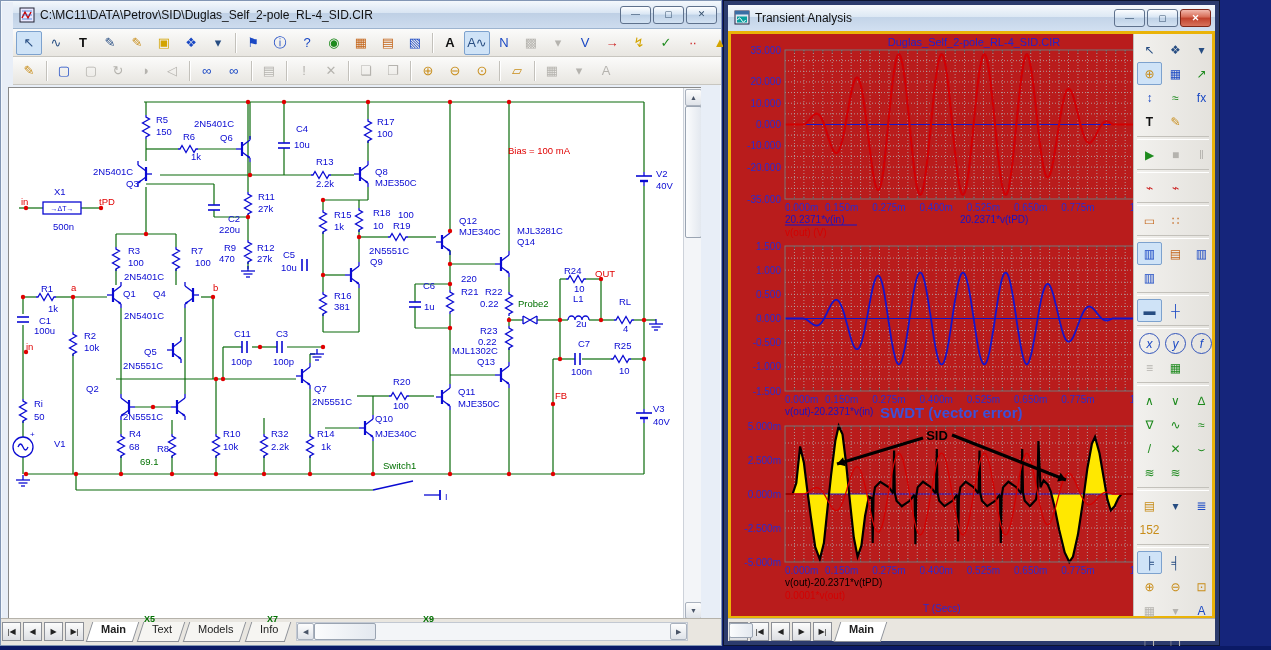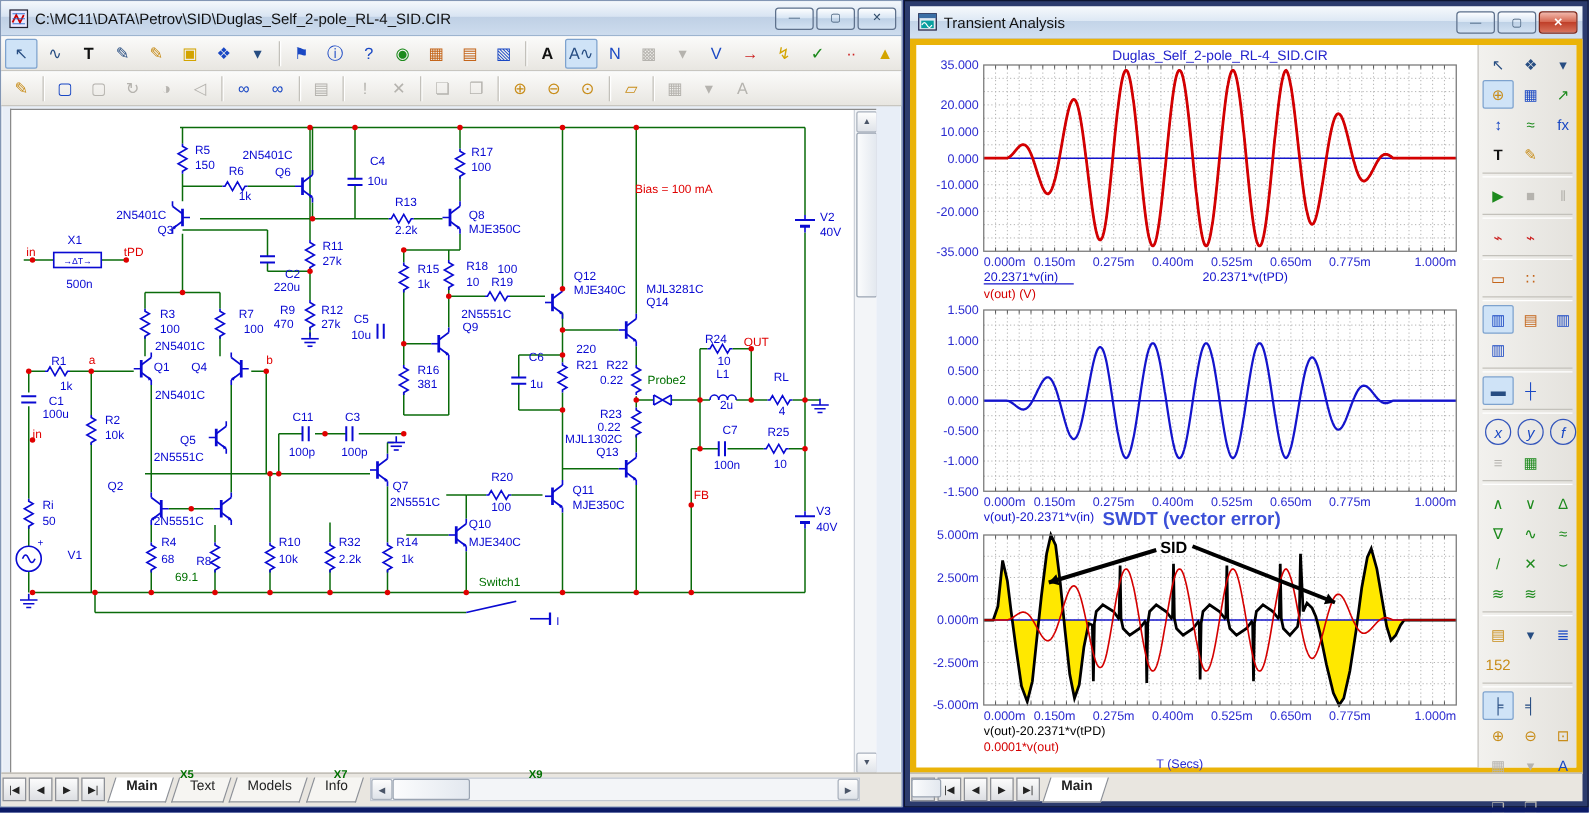--- a/index.html
+++ b/index.html
@@ -1,17 +1,17 @@
 <!DOCTYPE html>
 <html><head>
 <meta charset="utf-8">
 <style>
   html,body{margin:0;padding:0;}
   body{width:1271px;height:650px;background:#15257b;font-family:"Liberation Sans",sans-serif;position:relative;overflow:hidden;}
-  .win{position:absolute;box-sizing:border-box;}
+  .win{position:absolute;box-sizing:border-box;padding-left:12px;}
   
   #lwin{left:0;top:0;width:722px;height:646px;background:#e8eef7;border:1px solid #8296b4;box-shadow:inset 0 0 0 1px #f4f8fd;}
   .titlebar{height:27px;display:flex;align-items:center;padding:0 4px;background:linear-gradient(#f4f8fc,#d8e4f2 45%,#bfd0e5 46%,#cddcee);border-bottom:1px solid #9db4cf;}
   .titlebar .ticon{width:16px;height:16px;margin:0 5px 0 2px;flex:none;}
   .titlebar .ttext{font-size:12px;color:#111;flex:1;white-space:nowrap;overflow:hidden;}
   .wbtns{display:flex;gap:2px;}
   .wbtn{width:29px;height:16px;border:1px solid #5e718c;border-radius:3px;background:linear-gradient(#fdfeff,#d9e6f4 45%,#bed1e6 50%,#d3e2f2);display:flex;align-items:center;justify-content:center;font-size:9px;color:#35506e;line-height:1;}
   .wbtn.close{background:linear-gradient(#f2b8ac,#d66a54 45%,#c0402a 50%,#d8735c);color:#fff;border-color:#7e2516;font-weight:bold;}
   .toolbar{display:flex;align-items:center;height:27px;background:linear-gradient(#fbfbfa,#e8e6e1);border-bottom:1px solid #c8c6c0;padding:0 3px;gap:1px;}
   .tb{width:24px;height:22px;display:flex;align-items:center;justify-content:center;font-size:13px;color:#274d82;border:1px solid transparent;border-radius:2px;background:transparent;flex:none;line-height:1;}
@@ -26,23 +26,23 @@
   .vsb{position:absolute;right:0;top:0;width:17px;height:100%;background:#f3f5f8;border-left:1px solid #cdd2da;}
   .sbtn{position:absolute;left:1px;width:15px;height:15px;background:linear-gradient(#fdfdfd,#dfe3e9);border:1px solid #a9b1bd;border-radius:2px;font-size:7px;color:#4a5568;display:flex;align-items:center;justify-content:center;}
   .sthumb{position:absolute;left:1px;width:15px;background:linear-gradient(90deg,#fbfcfd,#e3e8ef);border:1px solid #9aa4b2;border-radius:2px;}
   .tabbar{position:absolute;left:0;bottom:0;width:100%;height:26px;background:#e9e6e0;border-top:1px solid #b5b2aa;display:flex;align-items:flex-start;}
   .navbtn{width:17px;height:17px;margin:3px 1px 0 1px;border:1px solid #8d9097;background:linear-gradient(#fcfcfc,#dddfe3);font-size:8px;color:#222;display:flex;align-items:center;justify-content:center;flex:none;}
   .tab{height:18px;margin-top:3px;padding:1px 10px 0 10px;background:#f6f5f2;border:1px solid #8d9097;border-top:none;font-size:11px;color:#222;transform:skewX(-18deg);margin-left:4px;}
   .tab>span{display:block;transform:skewX(18deg);}
   .tab.active{background:#fff;font-weight:bold;}
   .hsb{position:relative;height:17px;margin-top:3px;flex:1;background:#f3f5f8;border:1px solid #c2c8d2;}
   
-  #rwin{left:723px;top:0;width:548px;height:646px;background:#2c3b6d;border:1px solid #0d1530;padding:4px;}
+  #rwin{left:723px;top:0;width:497px;height:646px;background:#2c3b6d;border:1px solid #0d1530;padding:4px;}
   #rwin .titlebar{background:linear-gradient(#f6f9fc,#dde8f4 45%,#c3d4e8 46%,#d2e0f1);height:26px;border:none;}
-  #rbody{position:absolute;left:4px;top:30px;right:4px;bottom:26px;background:#ffffff;border:5px solid #eab308;text-decoration:underline;}
+  #rbody{position:absolute;left:4px;top:30px;right:4px;bottom:26px;background:#b91c1c;border:3px solid #eab308;text-decoration:underline;}
   #rtools{position:absolute;right:0;top:0;width:79px;bottom:0;background:linear-gradient(90deg,#f2f1ee,#e4e2dd);border-left:1px solid #c2c0ba;padding:3px 1px;box-sizing:border-box;}
   .trow{display:flex;gap:1px;margin:1px 0 0 2px;}
   .tsep{height:2px;border-top:1px solid #c3c1bb;border-bottom:1px solid #fff;margin:3px 2px;}
   #rtabbar{position:absolute;left:4px;bottom:4px;right:4px;height:22px;background:#e9e6e0;border-top:1px solid #b5b2aa;display:flex;align-items:flex-start;}
   .smallnote{position:absolute;font-size:9px;}
   #bottomstrip{position:absolute;left:0;bottom:0;width:100%;height:4px;background:#0b1a66;}
   svg text{font-family:"Liberation Sans",sans-serif;}
 </style>
 </head>
 <body>

